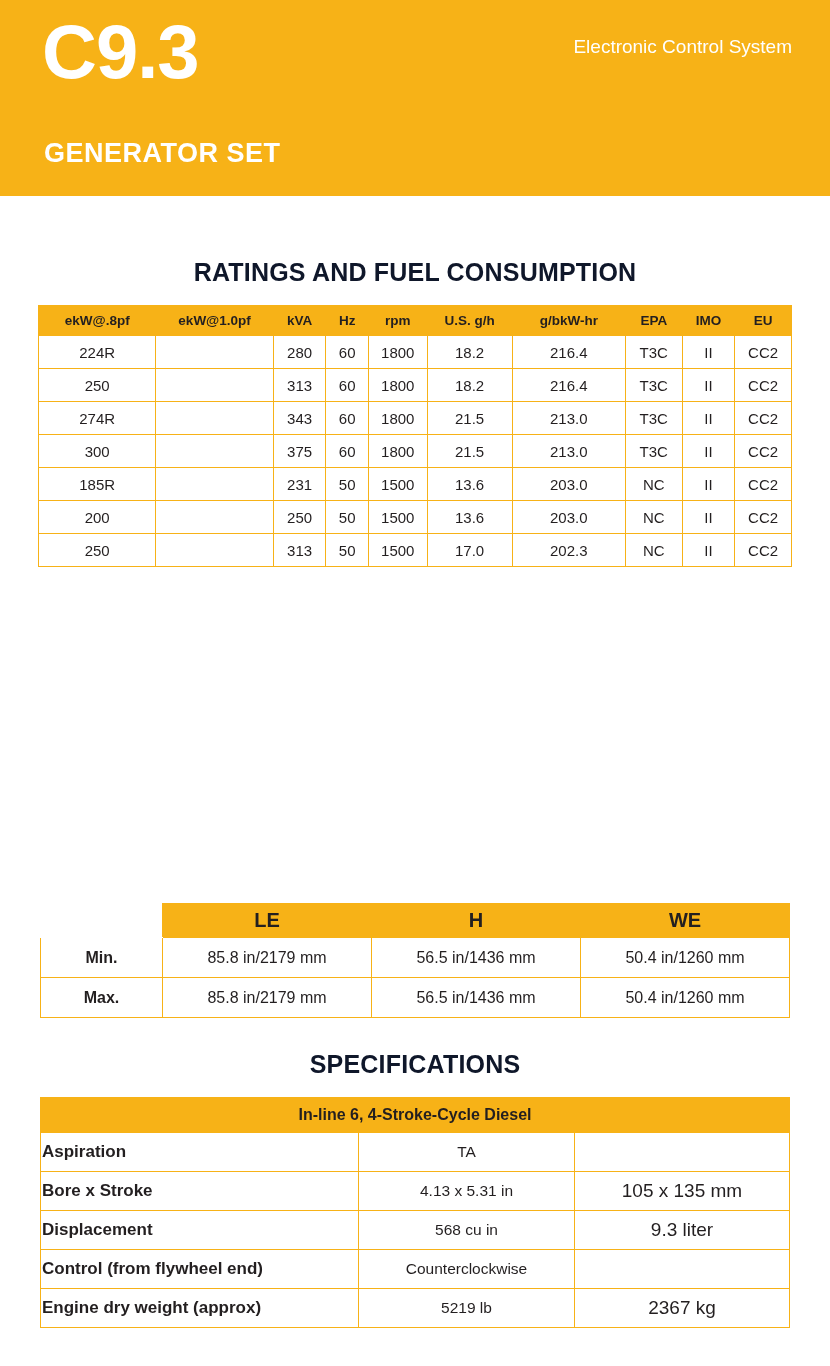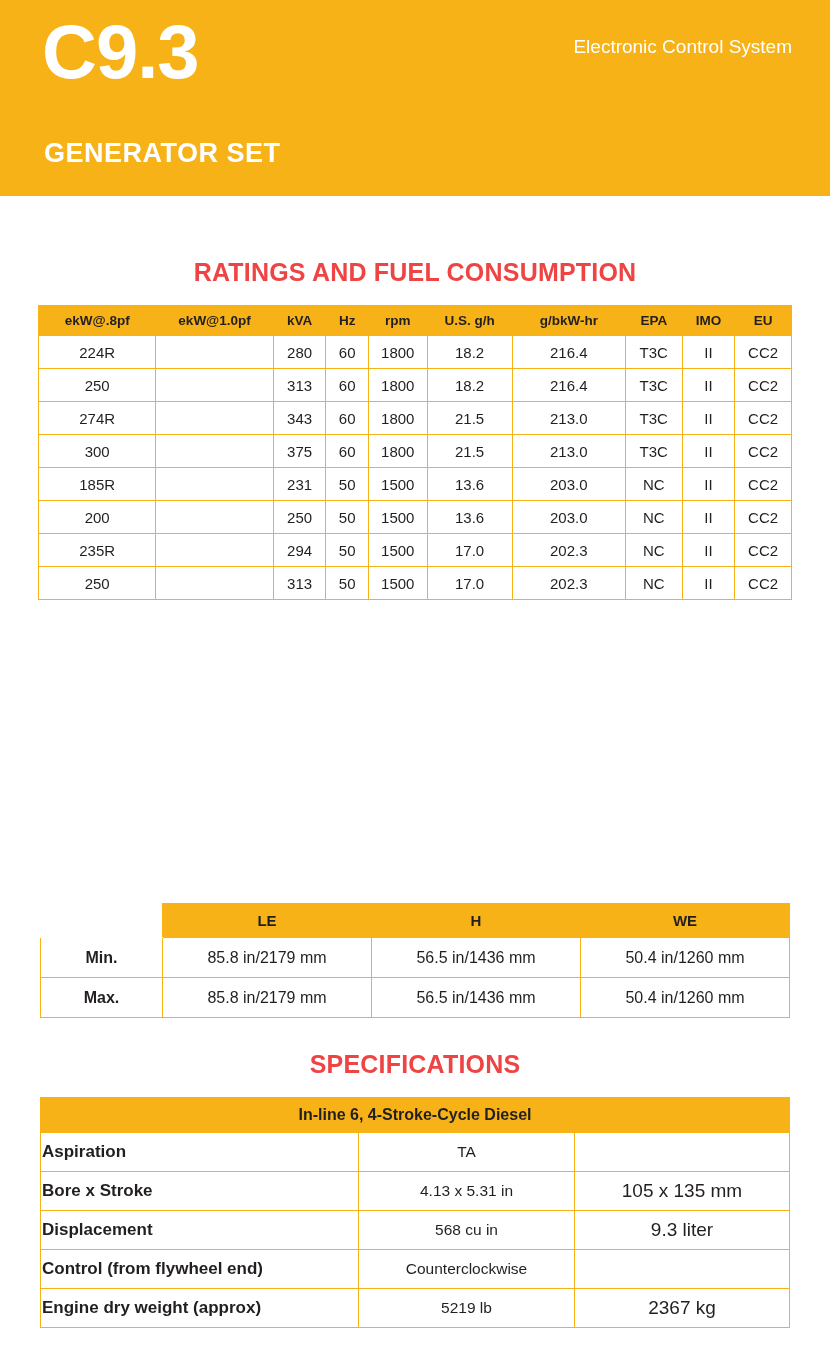--- a/index.html
+++ b/index.html
@@ -42,21 +42,21 @@
     font-size: 19px;
     color: #ffffff;
     font-weight: normal;
   }
 
   
   .section-title {
     text-align: center;
     font-size: 25px;
     font-weight: bold;
-    color: #ef4444;
+    color: #0f172a;
     letter-spacing: 0.2px;
   }
 
   
   table {
     border-collapse: collapse;
     font-size: 14.5px;
   }
   td, th { border: 1px solid #f7b217; }
 
@@ -87,21 +87,21 @@
   table.dims th.corner {
     background: #ffffff;
     border: 1px solid #ffffff;
     border-right: 1px solid #f7b217;
     width: 122px;
   }
   table.dims thead th {
     background: #f7b217;
     color: #231f20;
     font-weight: bold;
-    font-size: 15px;
+    font-size: 20px;
     height: 34px;
     text-align: center;
   }
   table.dims tbody th {
     font-weight: bold;
     font-size: 16px;
     height: 40px;
     width: 122px;
   }
   table.dims tbody td {
@@ -240,32 +240,20 @@
           <td>250</td>
           <td>50</td>
           <td>1500</td>
           <td>13.6</td>
           <td>203.0</td>
           <td>NC</td>
           <td>II</td>
           <td>CC2</td>
         </tr>
         <tr>
-          <td>235R</td>
-          <td></td>
-          <td>294</td>
-          <td>50</td>
-          <td>1500</td>
-          <td>17.0</td>
-          <td>202.3</td>
-          <td>NC</td>
-          <td>II</td>
-          <td>CC2</td>
-        </tr>
-        <tr>
           <td>250</td>
           <td></td>
           <td>313</td>
           <td>50</td>
           <td>1500</td>
           <td>17.0</td>
           <td>202.3</td>
           <td>NC</td>
           <td>II</td>
           <td>CC2</td>

